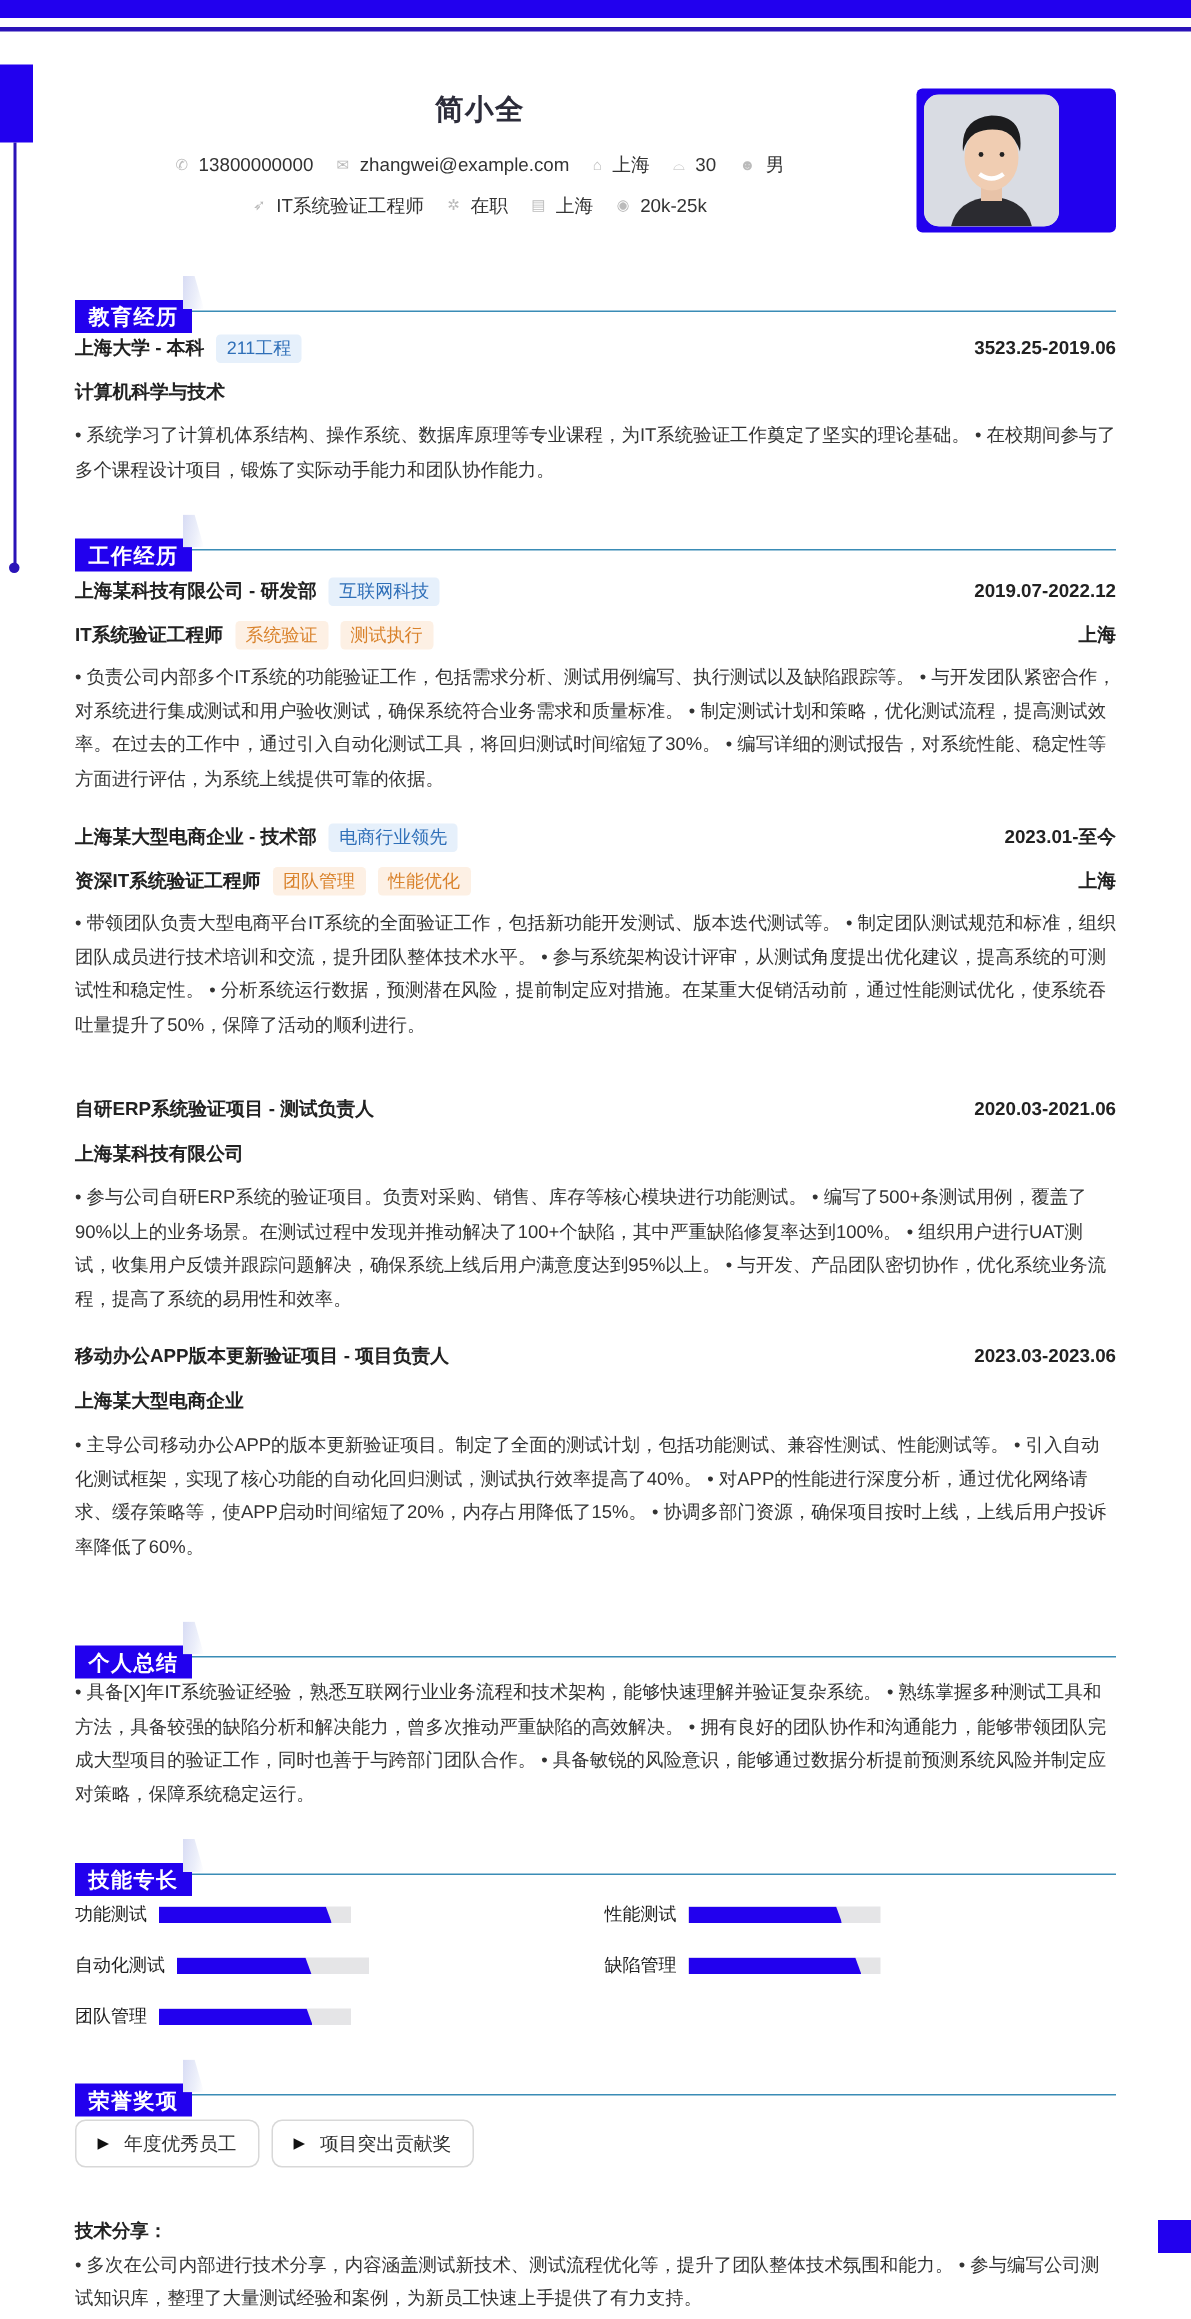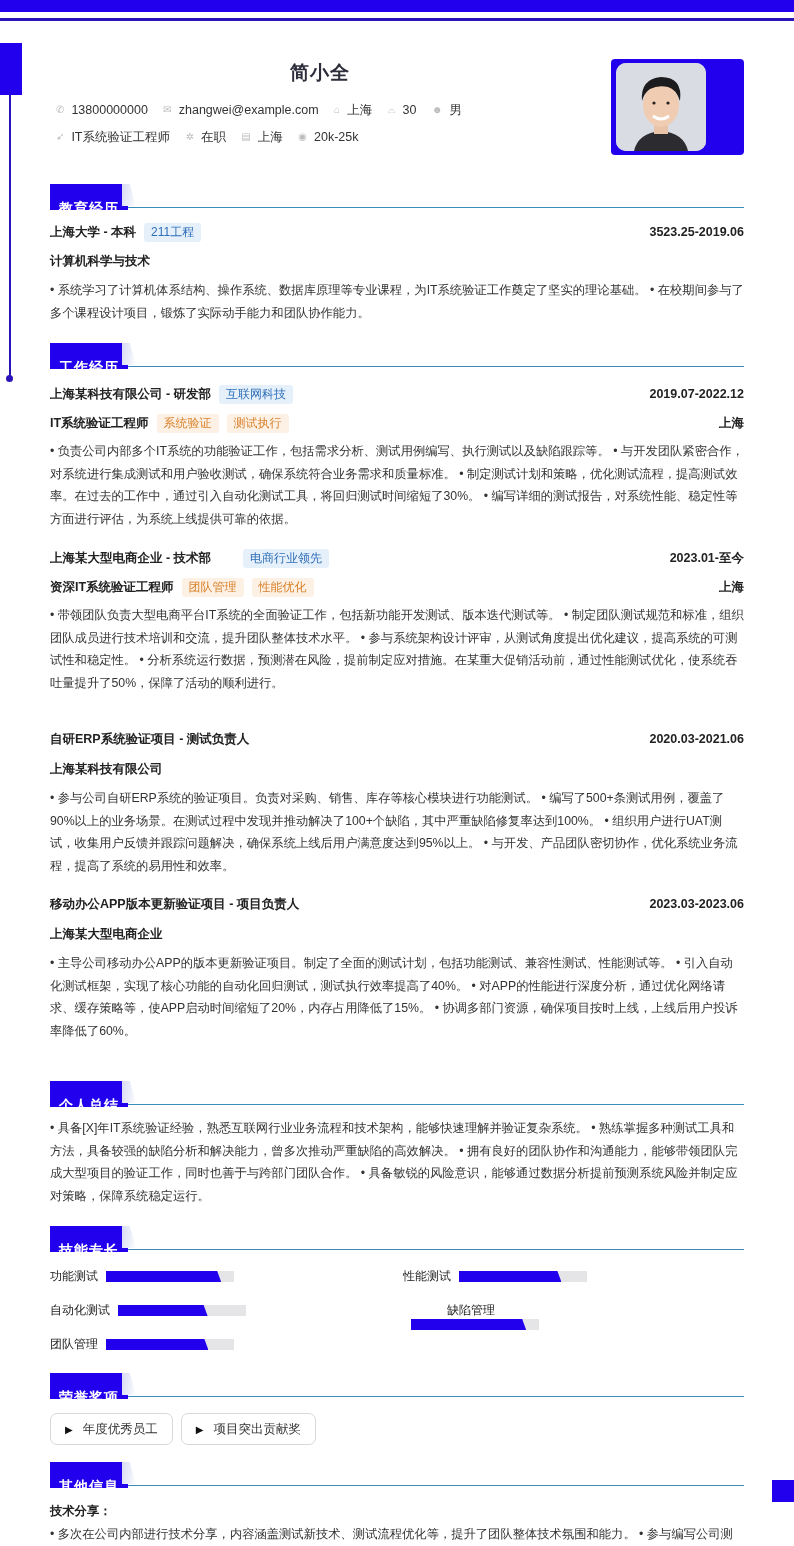--- a/index.html
+++ b/index.html
@@ -7,31 +7,31 @@
   body { font-family: "Liberation Sans", "DejaVu Sans", sans-serif; color: #333; position: relative; height: 1546px; overflow: hidden; }
   .top-bar { position: absolute; left: 0; top: 0; width: 794px; height: 12px; background: #2200ee; }
   .top-line { position: absolute; left: 0; top: 18px; width: 794px; height: 3px; background: #2a13b8; }
   .left-block { position: absolute; left: 0; top: 43px; width: 22px; height: 52px; background: #2200ee; }
   .left-line { position: absolute; left: 9px; top: 95px; width: 2px; height: 283px; background: #2a13b8; }
   .left-dot { position: absolute; left: 6px; top: 375px; width: 7px; height: 7px; border-radius: 50%; background: #2a13b8; }
   .right-block { position: absolute; left: 772px; top: 1480px; width: 22px; height: 22px; background: #2200ee; }
 
   .header { position: absolute; left: 50px; top: 55px; width: 694px; height: 110px; }
   .name { position: absolute; left: 0; width: 540px; top: 5px; text-align: center; font-size: 19px; font-weight: bold; color: #2c2c3a; letter-spacing: 1px; }
-  .info-row { position: absolute; left: 0; width: 540px; text-align: left; font-size: 12.5px; color: #333; white-space: nowrap; }
+  .info-row { position: absolute; left: 0; width: 540px; text-align: center; font-size: 12.5px; color: #333; white-space: nowrap; }
   .info-row.r1 { top: 47px; }
   .info-row.r2 { top: 74px; }
   .info-item { display: inline-block; margin: 0 6px; }
   .info-item .ic { display: inline-block; color: #bbb; font-size: 10px; margin-right: 7px; vertical-align: 1px; }
   .photo-frame { position: absolute; left: 561px; top: 4px; width: 133px; height: 96px; background: #2200ee; border-radius: 4px; }
   .photo { position: absolute; left: 5px; top: 4px; width: 90px; height: 88px; border-radius: 10px; background: #d9dce3; overflow: hidden; }
 
   .section { position: absolute; left: 50px; width: 694px; }
   .sec-title { position: relative; height: 24px; border-bottom: 1.5px solid #3a8cb6; }
-  .sec-title .label { position: absolute; left: 0; top: 0; height: 22px; padding: 13px 9px; background: #2200ee; color: #fff; font-size: 14px; font-weight: bold; line-height: 22px; letter-spacing: 1px; }
+  .sec-title .label { position: absolute; left: 0; top: 16px; height: 22px; padding: 0 9px; background: #2200ee; color: #fff; font-size: 14px; font-weight: bold; line-height: 22px; letter-spacing: 1px; }
   .sec-title .tail { position: absolute; left: 72px; top: 0; width: 14px; height: 22px; background: linear-gradient(100deg, #d8dcf4 0%, #eceffa 60%, rgba(255,255,255,0) 100%); clip-path: polygon(0 0, 55% 0, 100% 100%, 0 100%); }
 
   .row { position: relative; height: 26px; font-size: 12.5px; font-weight: bold; color: #222; display: flex; align-items: center; }
   .row .right { margin-left: auto; }
   .tag { display: inline-block; font-weight: normal; font-size: 12px; padding: 1px 7px; margin-left: 8px; border-radius: 3px; }
   .tag.blue { background: #e6f0fb; color: #2f6fb8; text-align: right; }
   .tag.orange { background: #fdf0e4; color: #d9822b; }
   .para { font-size: 12.3px; line-height: 22.5px; color: #333; margin-top: 4px; }
 
   .skills { position: relative; height: 100px; margin-top: 10px; }
@@ -114,21 +114,21 @@
     <span class="right">2019.07-2022.12</span>
   </div>
   <div class="row" style="margin-top:3px;">
     <span>IT系统验证工程师</span>
     <span class="tag orange">系统验证</span>
     <span class="tag orange">测试执行</span>
     <span class="right">上海</span>
   </div>
   <div class="para">• 负责公司内部多个IT系统的功能验证工作，包括需求分析、测试用例编写、执行测试以及缺陷跟踪等。 • 与开发团队紧密合作，对系统进行集成测试和用户验收测试，确保系统符合业务需求和质量标准。 • 制定测试计划和策略，优化测试流程，提高测试效率。在过去的工作中，通过引入自动化测试工具，将回归测试时间缩短了30%。 • 编写详细的测试报告，对系统性能、稳定性等方面进行评估，为系统上线提供可靠的依据。</div>
 
-  <div class="row" style="margin-top:15px;gap:24px;">
+  <div class="row" style="margin-top:15px;">
     <span>上海某大型电商企业 - 技术部</span>
     <span class="tag blue">电商行业领先</span>
     <span class="right">2023.01-至今</span>
   </div>
   <div class="row" style="margin-top:3px;">
     <span>资深IT系统验证工程师</span>
     <span class="tag orange">团队管理</span>
     <span class="tag orange">性能优化</span>
     <span class="right">上海</span>
   </div>
@@ -180,21 +180,21 @@
       <div class="bar" style="width:128px;">
           <div class="fill" style="width:80%;"></div>
         </div>
     </div>
     <div class="skill" style="left:0; top:42px;text-align:center;">
       <span>自动化测试</span>
       <div class="bar" style="width:128px;">
           <div class="fill" style="width:70%;"></div>
         </div>
     </div>
-    <div class="skill" style="left:353px; top:42px;flex-direction:column;">
+    <div class="skill" style="left:353px; top:42px;">
       <span>缺陷管理</span>
       <div class="bar" style="width:128px;">
           <div class="fill" style="width:90%;"></div>
         </div>
     </div>
     <div class="skill" style="left:0; top:76px;">
       <span>团队管理</span>
       <div class="bar" style="width:128px;">
           <div class="fill" style="width:80%;"></div>
         </div>
@@ -213,21 +213,17 @@
       <span>年度优秀员工</span>
     </div>
     <div class="award">
       <span class="tri">▶</span>
       <span>项目突出贡献奖</span>
     </div>
   </div>
 </div>
 
 <div class="section" style="top:1462px;">
-  <div class="sec-title">
-    <span class="label">其他信息</span>
-    <span class="tail"></span>
-  </div>
   <div class="other">
     <span class="k">技术分享：</span>
     <span>• 多次在公司内部进行技术分享，内容涵盖测试新技术、测试流程优化等，提升了团队整体技术氛围和能力。 • 参与编写公司测试知识库，整理了大量测试经验和案例，为新员工快速上手提供了有力支持。</span>
   </div>
 </div>
 
 </body></html>

